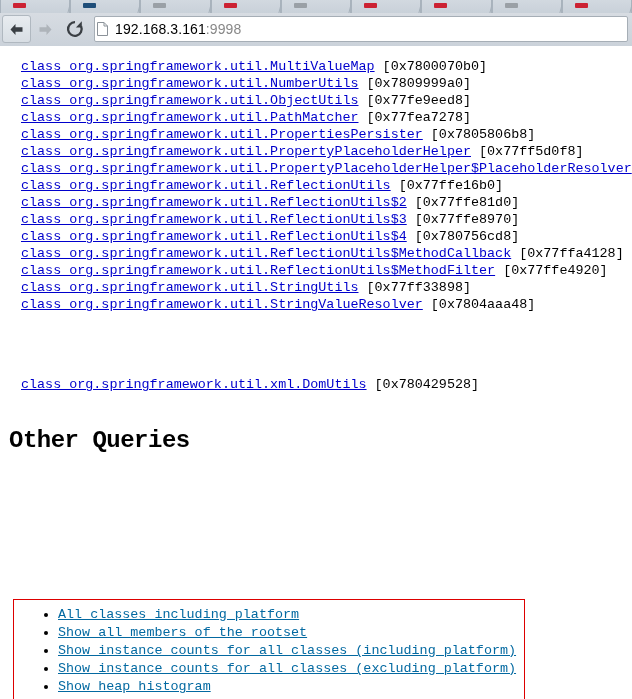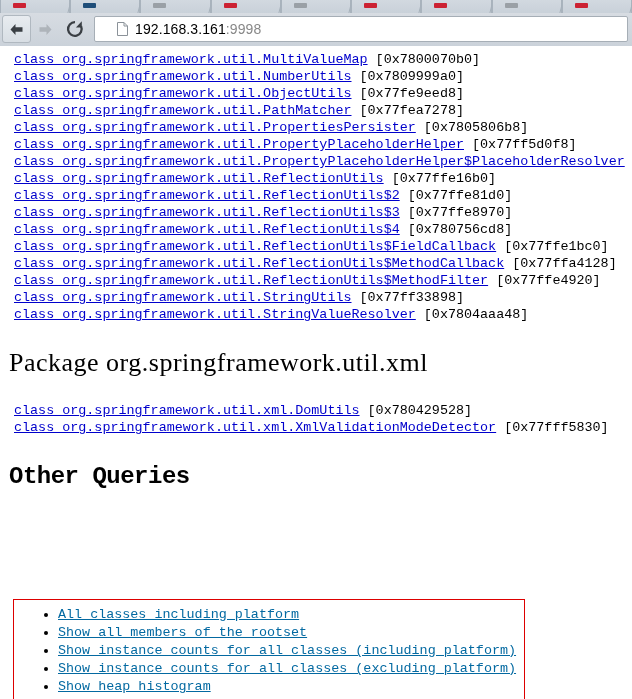--- a/index.html
+++ b/index.html
@@ -92,21 +92,21 @@
     left: 94px;
     top: 3px;
     width: 534px;
     height: 26px;
     background: #ffffff;
     border: 1px solid #a6aeb6;
     border-radius: 2px;
     box-sizing: border-box;
     display: flex;
     align-items: center;
-    padding-left: 22px;
+    padding-left: 2px;
   }
   #page-icon {
     width: 11px; height: 14px;
     margin-right: 7px;
     flex: 0 0 auto;
   }
   #url-text {
     font-family: "Liberation Sans", sans-serif;
     font-size: 14px;
     color: #000000;
@@ -119,21 +119,21 @@
   #page-body {
     position: absolute;
     top: 46px; left: 0;
     width: 632px;
     height: 653px;
     background: #ffffff;
     overflow: hidden;
   }
 
   .class-list {
-    padding: 5px;
+    padding: 12px;
     margin: 0;
     list-style: none;
   }
   .class-line {
     font-family: "Liberation Mono", "DejaVu Sans Mono", monospace;
     font-size: 13.4px;
     line-height: 17px;
     white-space: nowrap;
     padding-left: 9px;
     color: #000000;
@@ -272,34 +272,31 @@
       <li class="class-line"><a href="#">class org.springframework.util.NumberUtils</a><span class="addr"> [0x7809999a0]</span></li>
       <li class="class-line"><a href="#">class org.springframework.util.ObjectUtils</a><span class="addr"> [0x77fe9eed8]</span></li>
       <li class="class-line"><a href="#">class org.springframework.util.PathMatcher</a><span class="addr"> [0x77fea7278]</span></li>
       <li class="class-line"><a href="#">class org.springframework.util.PropertiesPersister</a><span class="addr"> [0x7805806b8]</span></li>
       <li class="class-line"><a href="#">class org.springframework.util.PropertyPlaceholderHelper</a><span class="addr"> [0x77ff5d0f8]</span></li>
       <li class="class-line"><a href="#">class org.springframework.util.PropertyPlaceholderHelper$PlaceholderResolver</a><span class="addr"> [</span></li>
       <li class="class-line"><a href="#">class org.springframework.util.ReflectionUtils</a><span class="addr"> [0x77ffe16b0]</span></li>
       <li class="class-line"><a href="#">class org.springframework.util.ReflectionUtils$2</a><span class="addr"> [0x77ffe81d0]</span></li>
       <li class="class-line"><a href="#">class org.springframework.util.ReflectionUtils$3</a><span class="addr"> [0x77ffe8970]</span></li>
       <li class="class-line"><a href="#">class org.springframework.util.ReflectionUtils$4</a><span class="addr"> [0x780756cd8]</span></li>
-      <li class="class-line"><a href="#">class org.springframework.util.ReflectionUtils$FieldCallback</a><span class="addr"> [0x77ffe1bc0]</span></li>
       <li class="class-line"><a href="#">class org.springframework.util.ReflectionUtils$MethodCallback</a><span class="addr"> [0x77ffa4128]</span></li>
       <li class="class-line"><a href="#">class org.springframework.util.ReflectionUtils$MethodFilter</a><span class="addr"> [0x77ffe4920]</span></li>
       <li class="class-line"><a href="#">class org.springframework.util.StringUtils</a><span class="addr"> [0x77ff33898]</span></li>
       <li class="class-line"><a href="#">class org.springframework.util.StringValueResolver</a><span class="addr"> [0x7804aaa48]</span></li>
     </ul>
 
   <div style="height:20px"></div>
-  <h2 class="pkg-heading">Package org.springframework.util.xml</h2>
   <div style="height:19px"></div>
 
   <ul class="class-list" id="xml-class-list">
       <li class="class-line"><a href="#">class org.springframework.util.xml.DomUtils</a><span class="addr"> [0x780429528]</span></li>
-      <li class="class-line"><a href="#">class org.springframework.util.xml.XmlValidationModeDetector</a><span class="addr"> [0x77fff5830]</span></li>
     </ul>
 
   <div style="height:22px"></div>
   <h2 class="sect-heading">Other Queries</h2>
 
   <div id="other-queries-box">
     <ul id="other-queries-list">
         <li><a href="#">All classes including platform</a></li>
         <li><a href="#">Show all members of the rootset</a></li>
         <li><a href="#">Show instance counts for all classes (including platform)</a></li>

